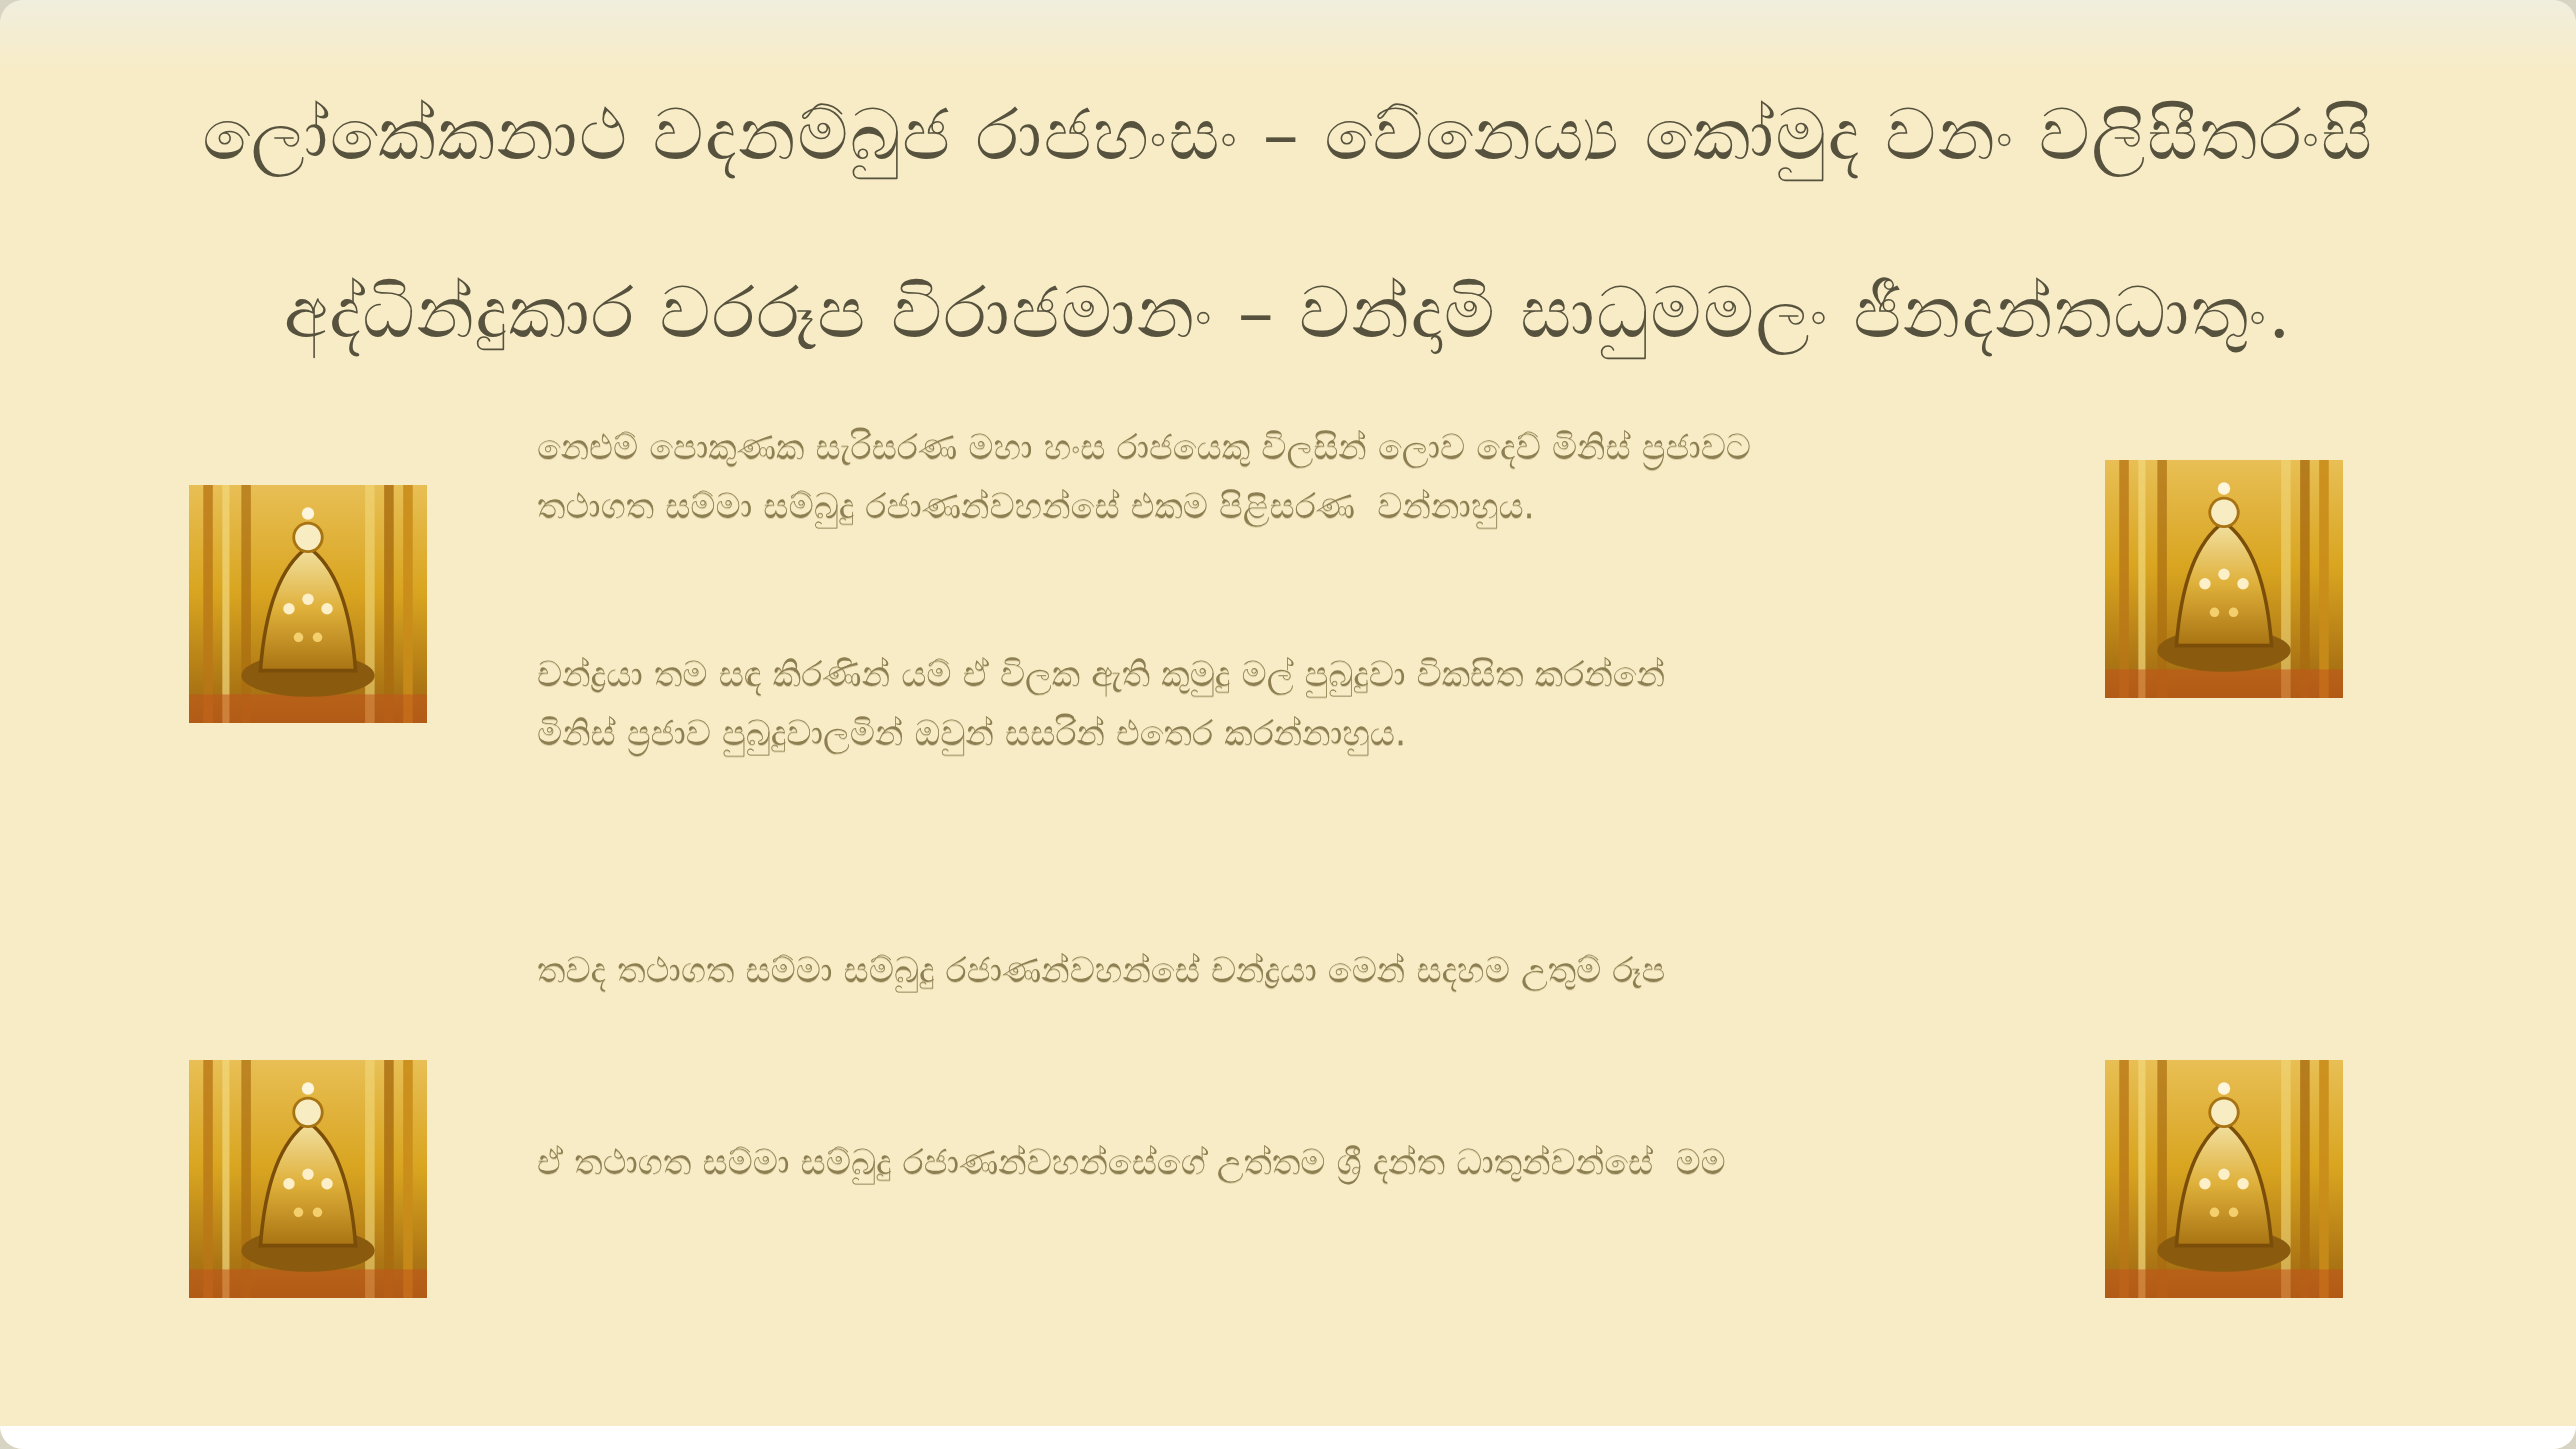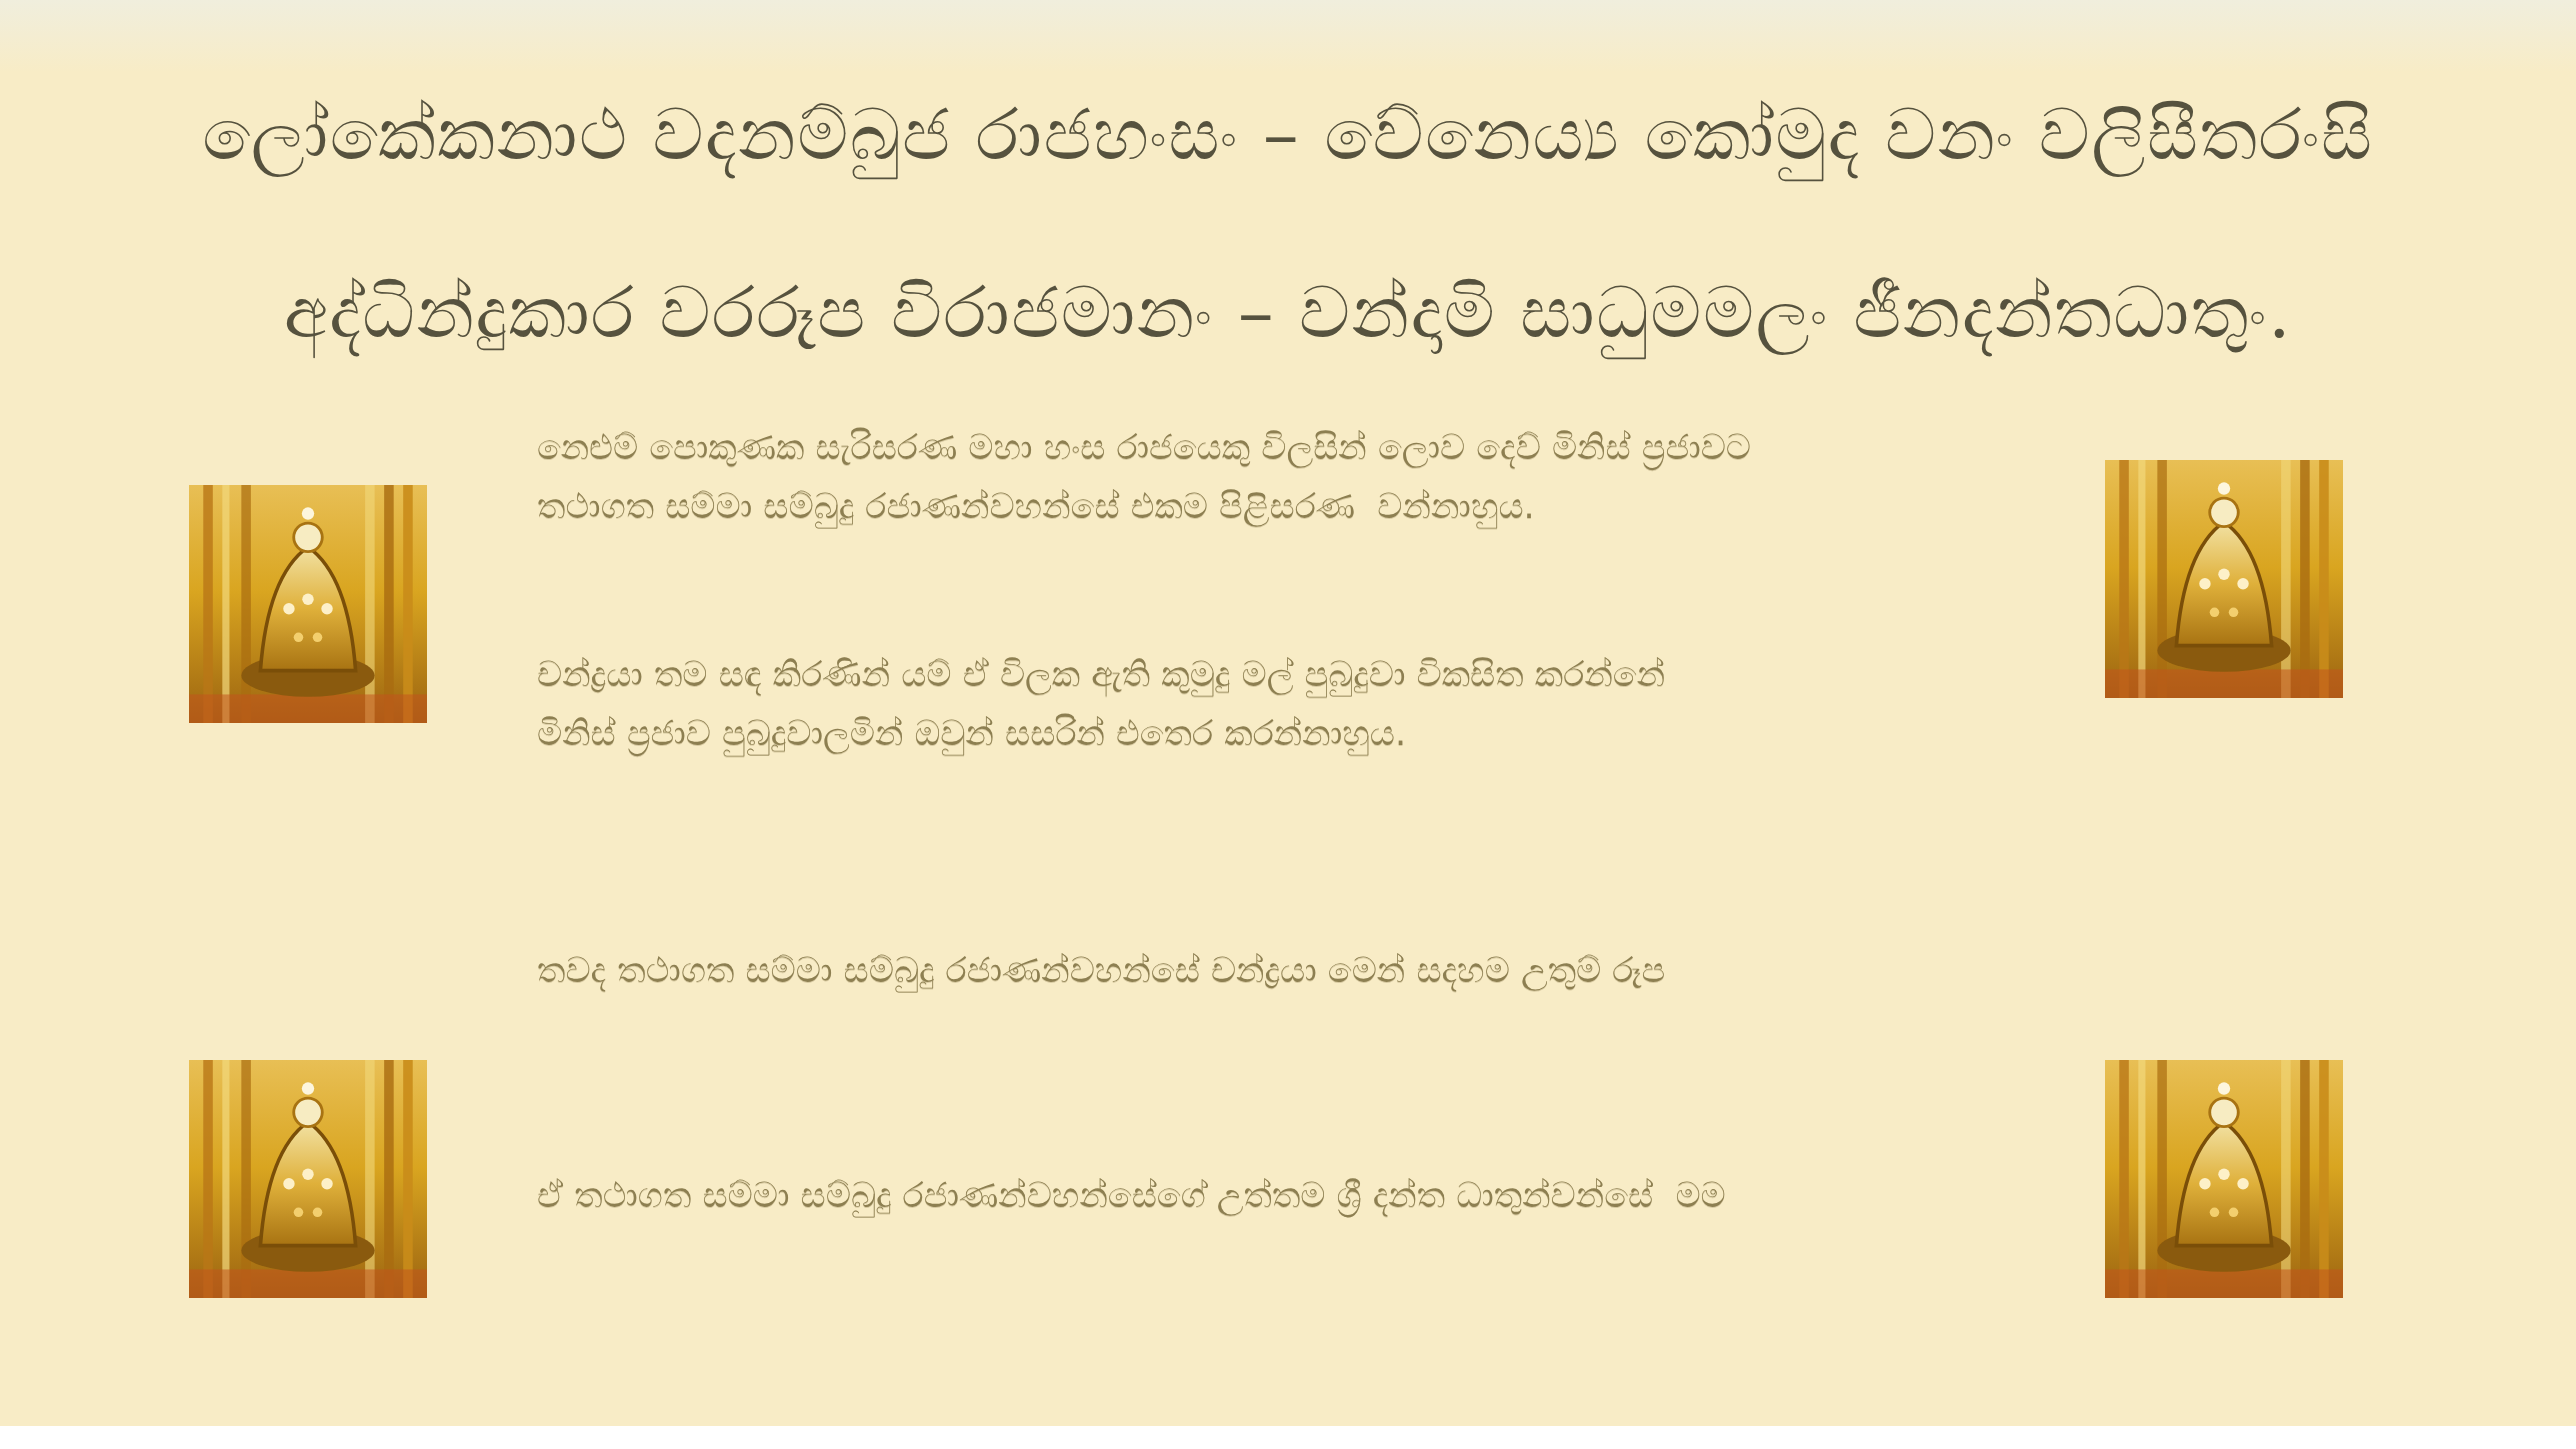--- a/index.html
+++ b/index.html
@@ -2,20 +2,21 @@
 <html style="font-size:12.3px"><head>
 <meta charset="utf-8">
 <style>
   html,body{margin:0;padding:0;background:#d8d4c4;}
   .slide{
     position:relative;
     width:2576px;height:1449px;
     background:linear-gradient(180deg,#f0eedd 0%,#f8ecc6 5%,#f8ecc6 100%);
     overflow:hidden;
     font-family:"DejaVu Sans",sans-serif;
+    border-radius:23px;
   }
   .bottom-strip{
     position:absolute;left:0;bottom:0;width:100%;height:23px;background:#ffffff;
   }
   .title{
     position:absolute;top:46px;left:0;width:100%;
     text-align:center;
     color:#56523e;
     font-family:"DejaVu Serif","Liberation Serif",serif;
     font-size:71px;
@@ -27,21 +28,21 @@
     position:absolute;left:537px;width:1495px;
     color:#8d7f51;
     font-size:35px;
     line-height:59px;
     text-shadow:0 0.8px 0 rgba(120,100,50,0.25);
   }
   .para .line{white-space:pre;}
   .p1{top:418px;}
   .p2{top:645px;}
   .p3{top:941px;}
-  .p4{top:1166px;}
+  .p4{top:1133px;}
   .relic{
     position:absolute;width:238px;height:238px;display:block;
   }
   .relic-tl{left:189px;top:485px;}
   .relic-tr{left:2105px;top:460px;}
   .relic-bl{left:189px;top:1060px;}
   .relic-br{left:2105px;top:1060px;}
 </style>
 </head>
 <body>

